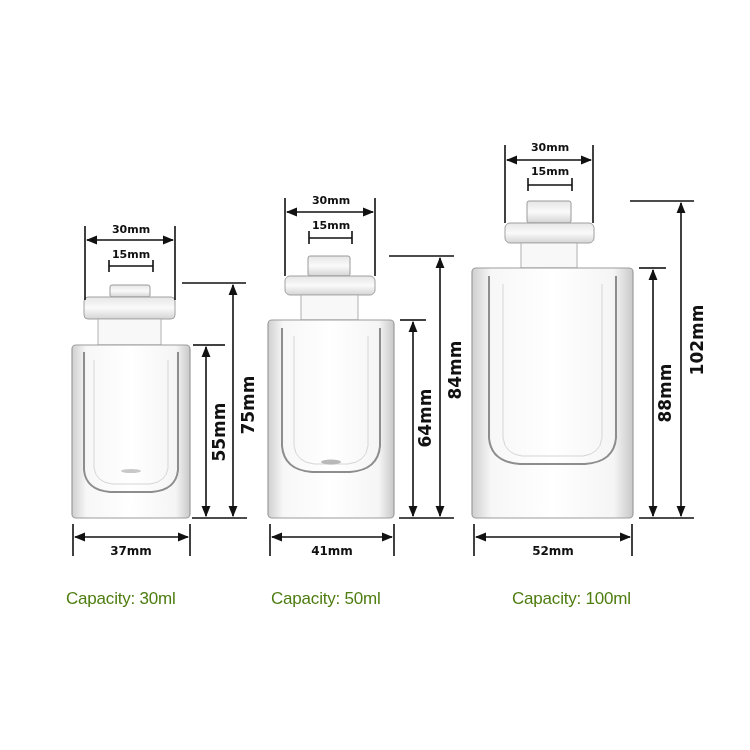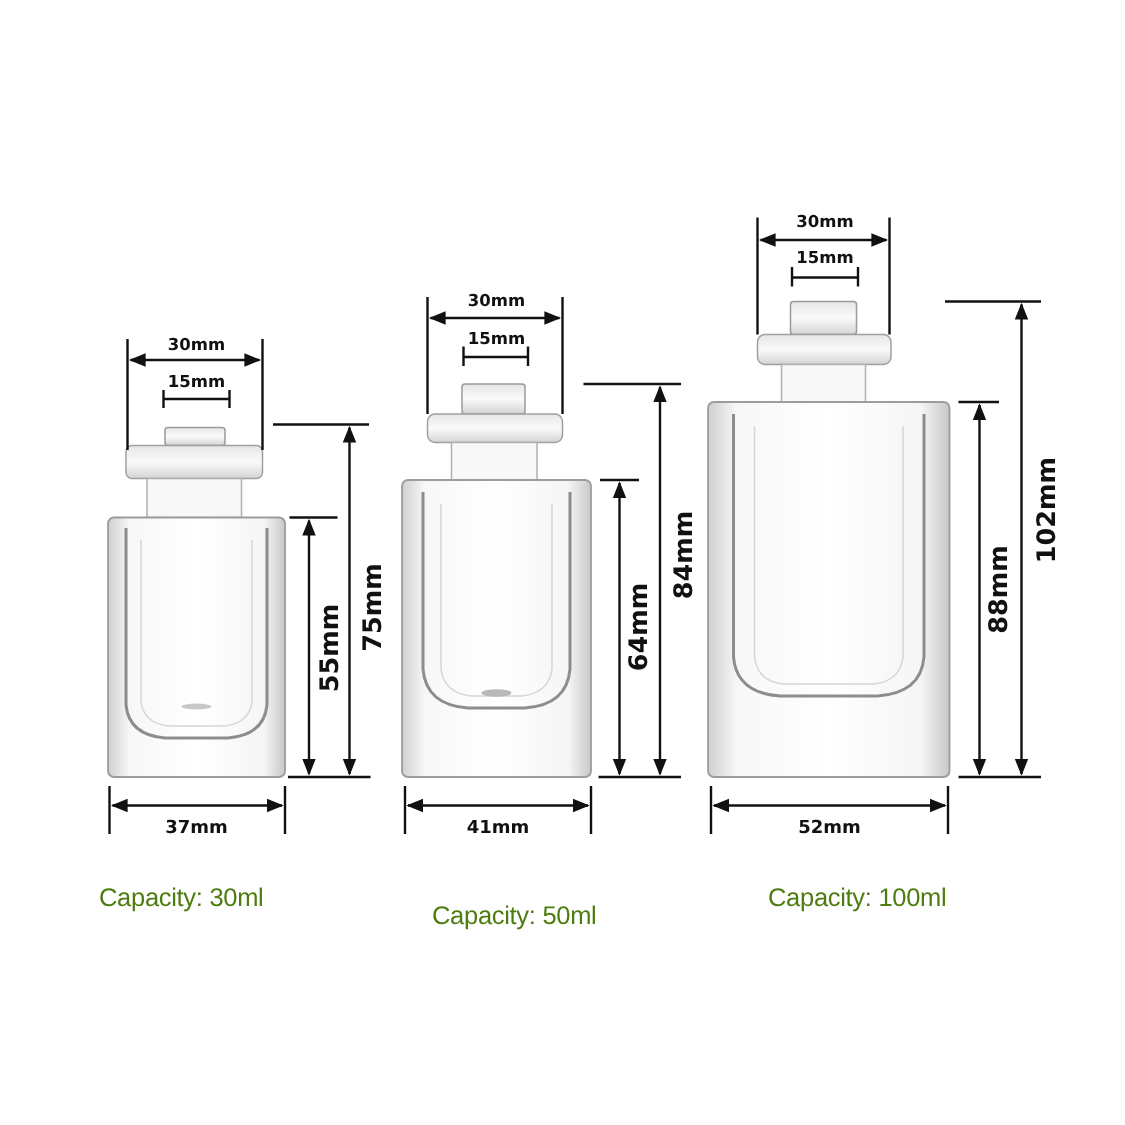--- a/index.html
+++ b/index.html
@@ -131,14 +131,14 @@
 
       <line x1="474" y1="524" x2="474" y2="556" stroke="#111" stroke-width="1.6"></line>
       <line x1="632" y1="524" x2="632" y2="556" stroke="#111" stroke-width="1.6"></line>
       <line x1="476" y1="537" x2="630" y2="537" stroke="#111" stroke-width="1.6" marker-start="url(#arr)" marker-end="url(#arr)"></line>
       <text class="dim-text" x="553" y="555" font-size="12" text-anchor="middle">52mm</text>
     </g>
   </g>
 </svg>
 
 <div class="cap-label" style="left:66px;">Capacity: 30ml</div>
-<div class="cap-label" style="left:288px;margin-top:12px;">Capacity: 50ml</div>
+<div class="cap-label" style="left:271px;">Capacity: 50ml</div>
 <div class="cap-label" style="left:512px;">Capacity: 100ml</div>
 
 </body></html>

